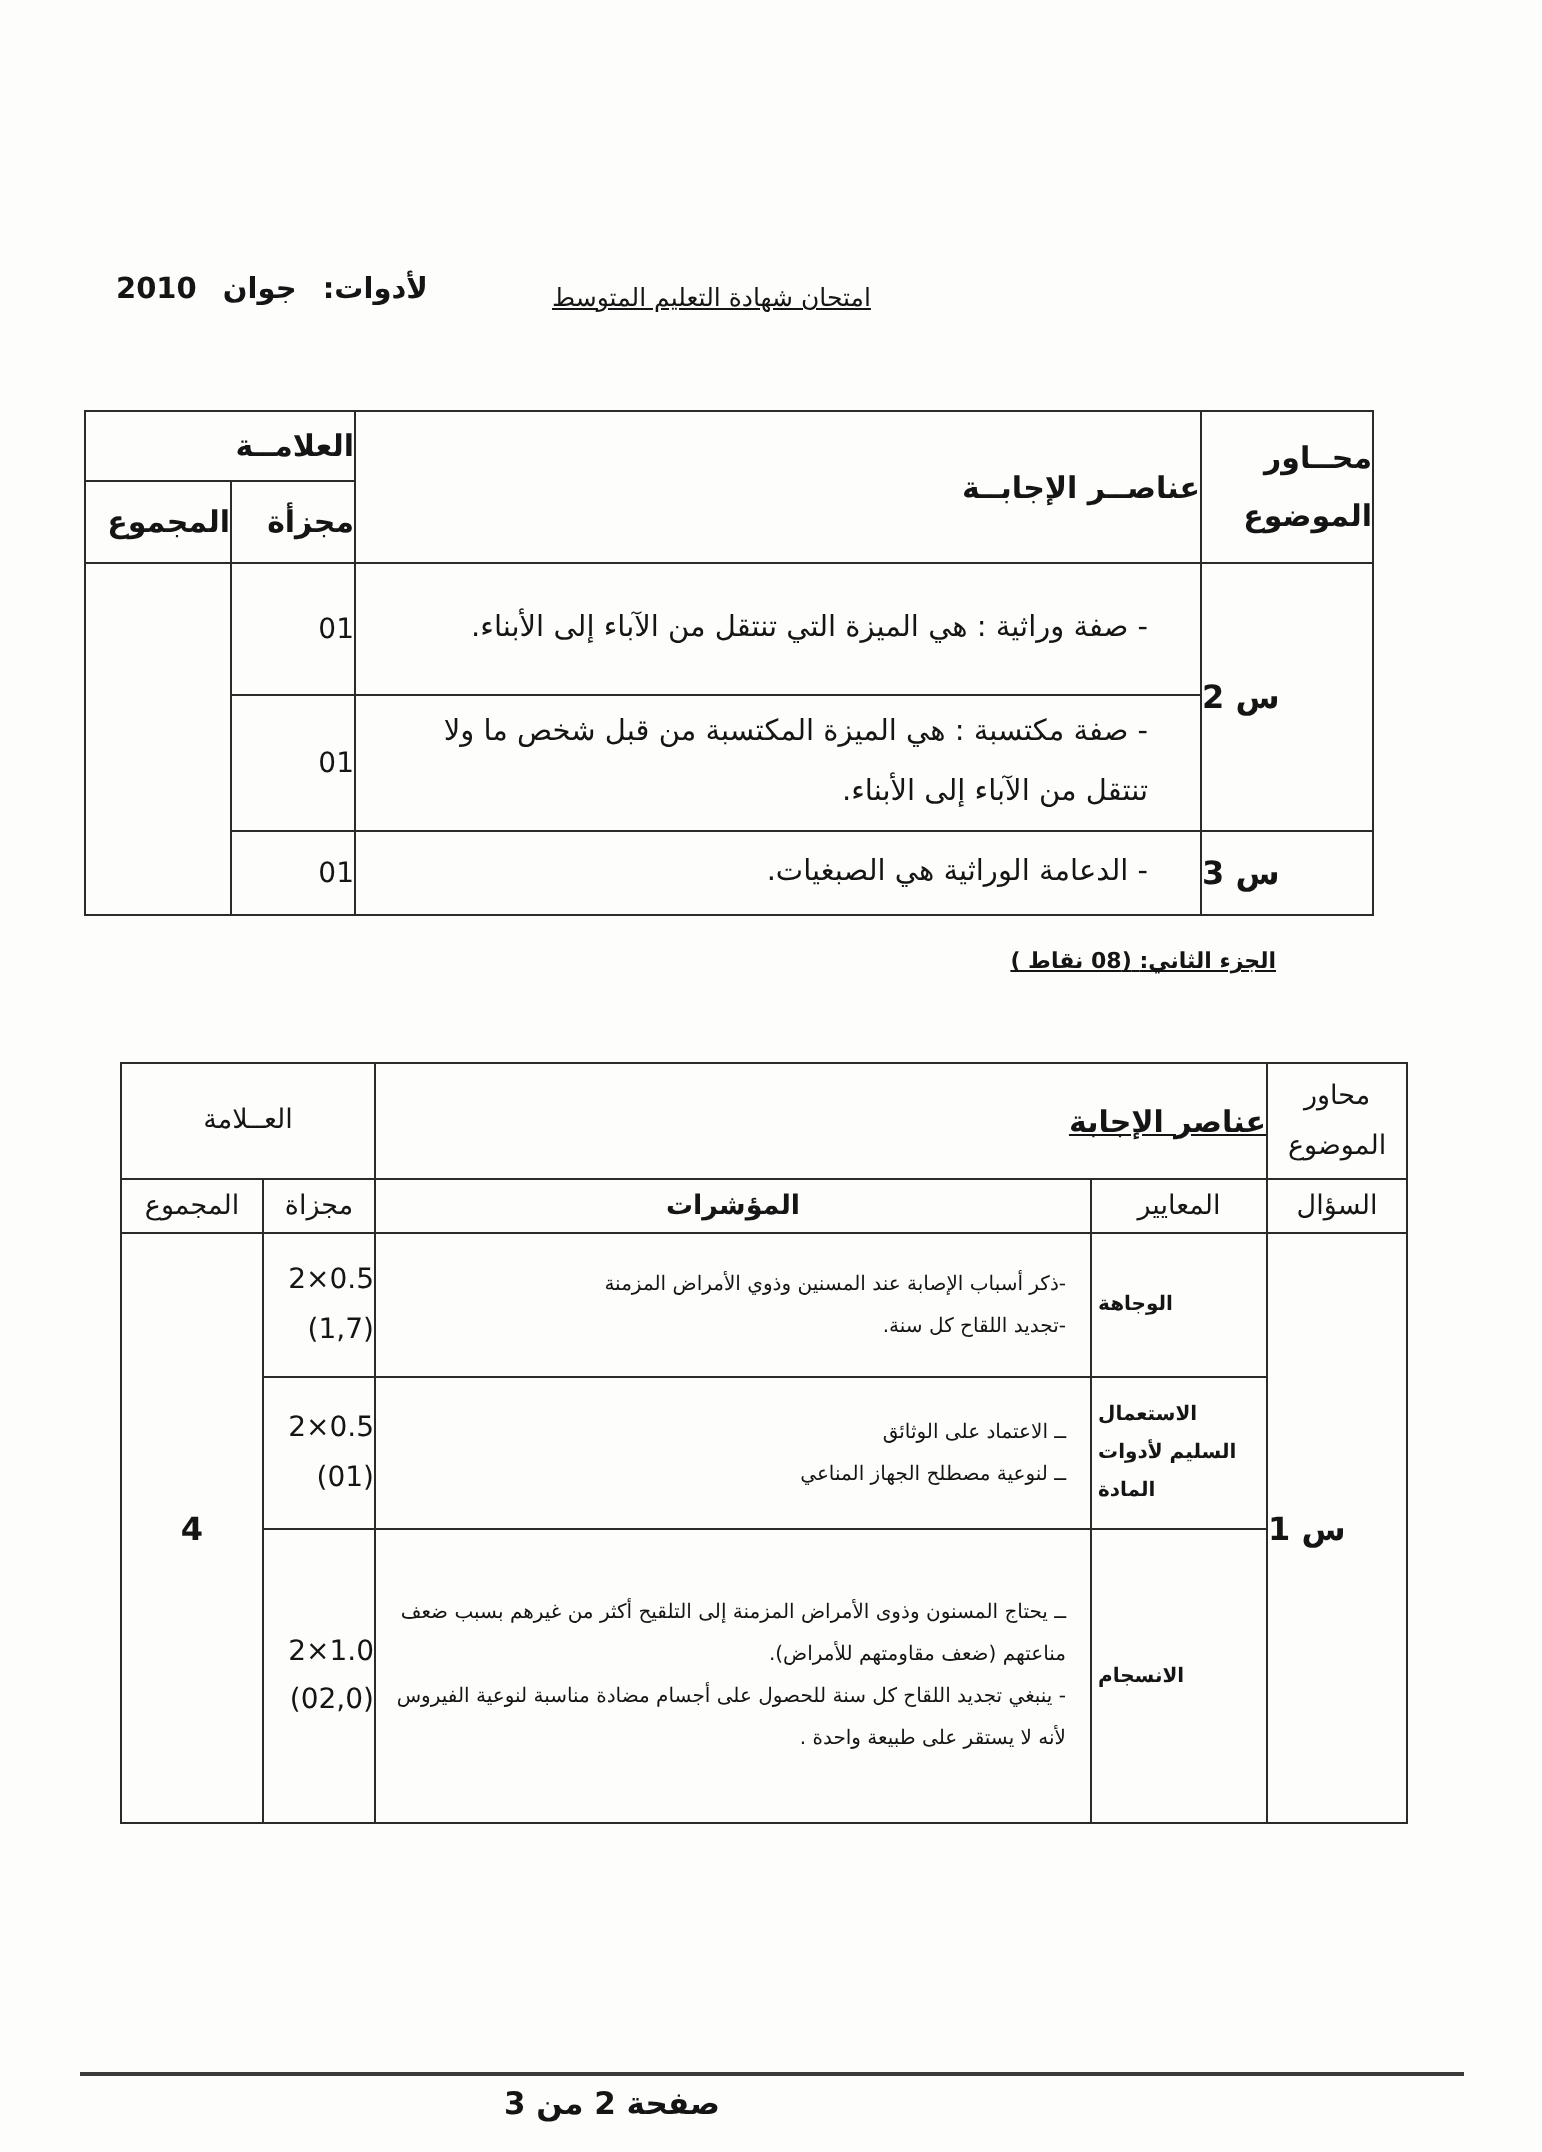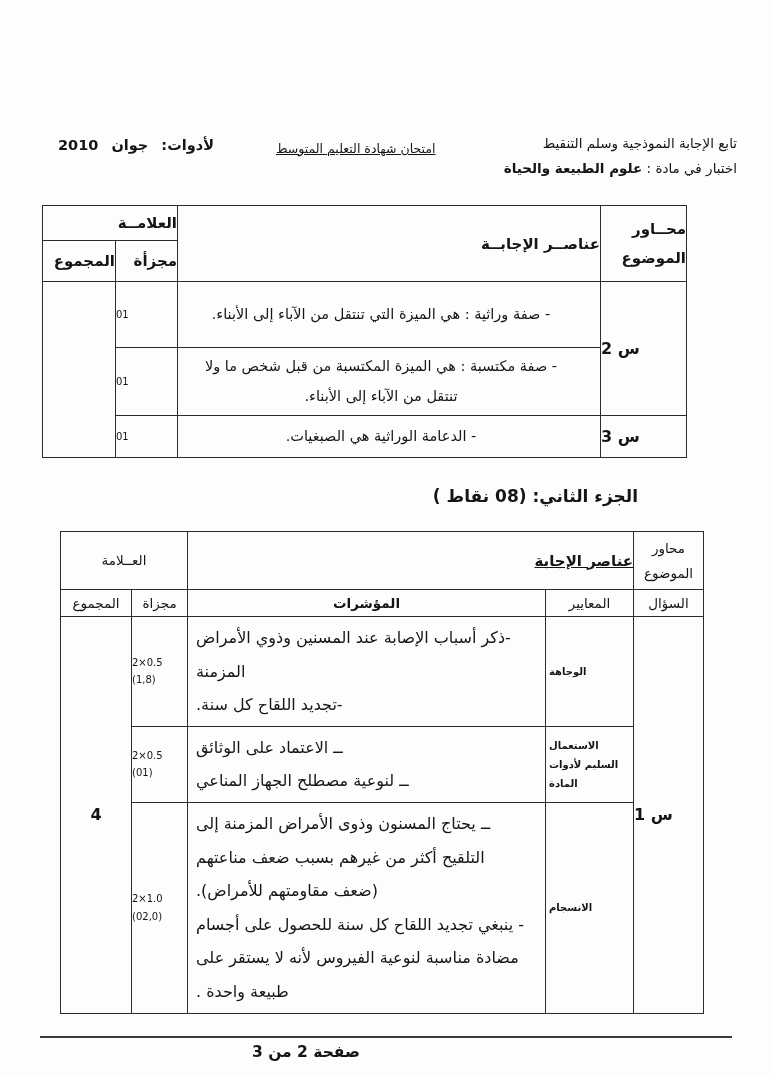--- a/index.html
+++ b/index.html
@@ -19,52 +19,46 @@
   .hdr-left  { position:absolute; top:137px; left:58px; font-size:14.5px; font-weight:bold; word-spacing:8px; }
   
   table { position:absolute; border-collapse:collapse; table-layout:fixed; direction:rtl; }
   td { border:1.7px solid #2b2b2b; vertical-align:middle; padding:0; overflow:hidden; }
   .t1 { left:42px; top:205px; width:644px; }
   .t2 { left:44px; top:531px; width:643px;margin-left:16px; }
   .hdr-cell   { font-weight:bold; font-size:15px; }
   .hdr-cell-n { font-size:13.5px; text-align:center; line-height:1.8; }
   .u { text-decoration:underline; }
   .answer-cell {
-    text-align:center; font-size:14.5px; line-height:2.05;
+    text-align:right; font-size:14.5px; line-height:2.05;
     padding:4px 26px 4px 10px;
   }
-  .num { direction:ltr; unicode-bidi:isolate; font-size:10px; text-align:left; }
+  .num { direction:ltr; unicode-bidi:isolate; font-size:14px; text-align:right; }
   .num-cell { text-align:center; }
   .num-cell div { line-height:1.75; }
   .q-cell { font-weight:bold; font-size:16px; text-align:left; }
   .criteria-cell {
     font-weight:bold; font-size:10px; text-align:left; line-height:1.9; padding:2px 3px;
   }
-  .ind-cell { text-align:left; font-size:16px; line-height:2.1; padding:4px 12px 4px 8px; }
+  .ind-cell { text-align:right; font-size:10px; line-height:2.1; padding:4px 12px 4px 8px; }
   .total-cell { font-weight:bold; font-size:16px; text-align:center; }
   
   .section-heading {
-    position:absolute; top:486px; right:133px;
-    font-size:17px; font-weight:bold; 
+    position:absolute; top:474px; right:133px;
+    font-size:11px; font-weight:bold; text-decoration:underline;
   }
   
   .footer-rule { position:absolute; left:40px; top:1036px; width:692px; border-top:2.2px solid #3b3b3b; }
   .footer-text { position:absolute; top:1043px; left:0; width:612px; text-align:center; font-size:15.5px; font-weight:bold; }
 </style>
 </head>
 <body>
 
 <div class="page">
 
-  <div class="hdr-right">
-    <div class="l1">تابع الإجابة النموذجية وسلم التنقيط</div>
-    <div class="l2">
-      <span>اختبار في مادة : </span><span class="subject">علوم الطبيعة والحياة</span>
-    </div>
-  </div>
   <div class="hdr-center">امتحان شهادة التعليم المتوسط</div>
   <div class="hdr-left">
     <span>لأدوات:</span>
     <span>جوان 2010</span>
   </div>
 
   <table class="t1">
     <colgroup>
       <col style="width:86px">
         <col style="width:423px">
@@ -127,21 +121,21 @@
     </tr>
     <tr style="height:72px">
       <td rowspan="3" class="q-cell">س 1</td>
       <td class="criteria-cell">الوجاهة</td>
       <td class="ind-cell">
         <div>-ذكر أسباب الإصابة عند المسنين وذوي الأمراض المزمنة</div>
         <div>-تجديد اللقاح كل سنة.</div>
       </td>
       <td class="num-cell">
         <div class="num">2×0.5</div>
-        <div class="num">(1,8)</div>
+        <div class="num">(1,7)</div>
       </td>
       <td rowspan="3" class="total-cell">4</td>
     </tr>
     <tr style="height:76px">
       <td class="criteria-cell">الاستعمال السليم لأدوات المادة</td>
       <td class="ind-cell">
         <div>ــ الاعتماد على الوثائق</div>
         <div>ــ لنوعية مصطلح الجهاز المناعي</div>
       </td>
       <td class="num-cell">

